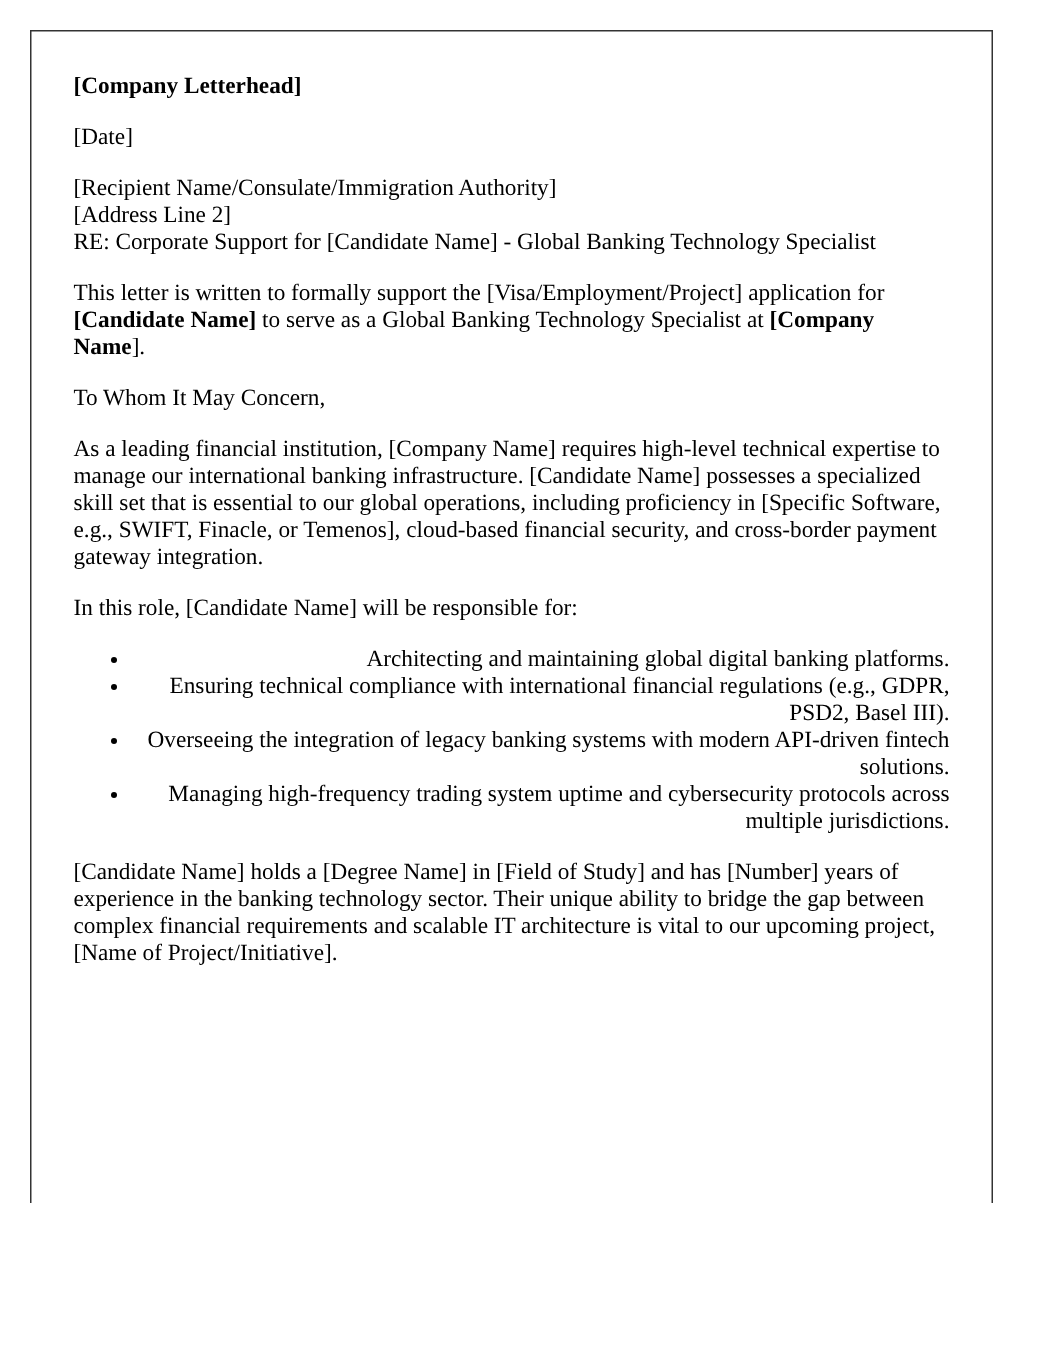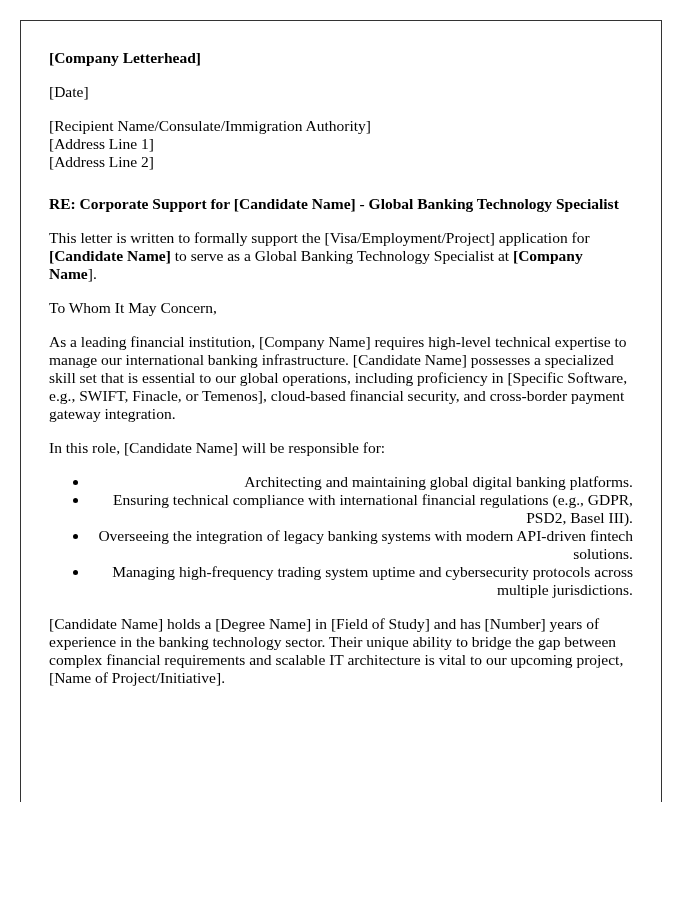--- a/index.html
+++ b/index.html
@@ -33,23 +33,23 @@
       background: #ffffff;
     }
     .letter p {
       margin: 0 0 16px 0;
     }
     .letterhead {
       font-weight: bold;
       margin-bottom: 16px;
     }
     .address p { margin: 0; }
-    .address { margin-bottom: 24px; }
+    .address { margin-bottom: 0; }
     .subject {
-      font-weight: bold;
+      font-weight: normal;
     }
     .letter ul {
       margin: 0 0 16px 0;
       padding-left: 40px;
     }
     .letter li {
       margin: 0;
       text-align: right;
     }
     b { font-weight: bold; }
@@ -59,21 +59,20 @@
 
 <div class="page-clip">
   <div class="letter">
 
     <p class="letterhead">[Company Letterhead]</p>
 
     <p>[Date]</p>
 
     <div class="address">
       <p>[Recipient Name/Consulate/Immigration Authority]</p>
-      <p>[Address Line 1]</p>
       <p>[Address Line 2]</p>
     </div>
 
     <p class="subject">RE: Corporate Support for [Candidate Name] - Global Banking Technology Specialist</p>
 
     <p><span>This letter is written to formally support the [Visa/Employment/Project] application for </span><b>[Candidate Name]</b><span> to serve as a Global Banking Technology Specialist at </span><b>[Company Name</b><span>].</span></p>
 
     <p>To Whom It May Concern,</p>
 
     <p>As a leading financial institution, [Company Name] requires high-level technical expertise to manage our international banking infrastructure. [Candidate Name] possesses a specialized skill set that is essential to our global operations, including proficiency in [Specific Software, e.g., SWIFT, Finacle, or Temenos], cloud-based financial security, and cross-border payment gateway integration.</p>

